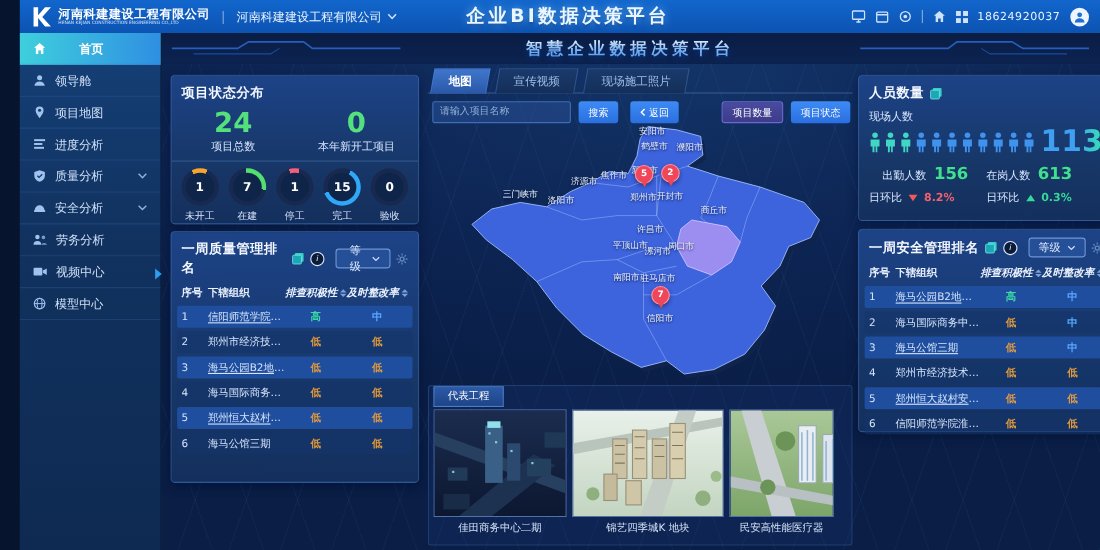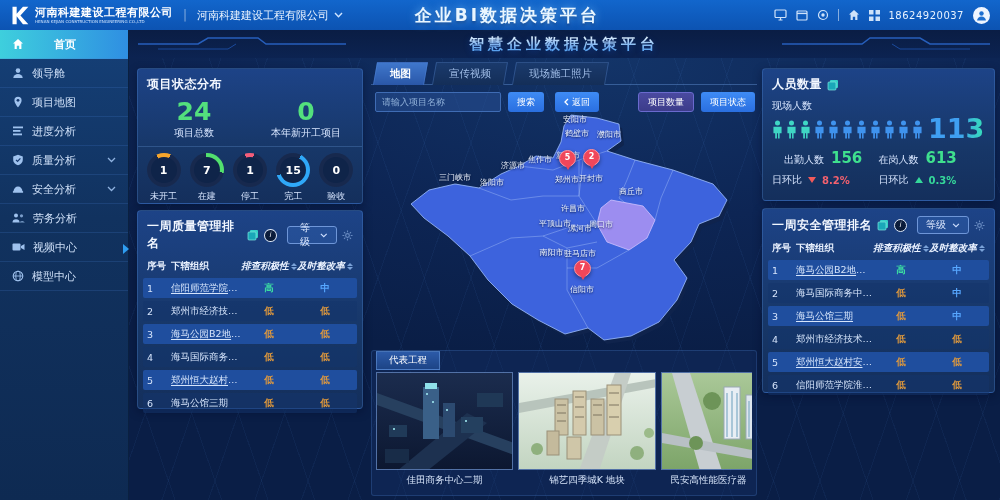--- a/index.html
+++ b/index.html
@@ -1,19 +1,19 @@
 <!DOCTYPE html>
 <html><head>
 <meta charset="utf-8">
 <style>
   html,body{margin:0;padding:0;background:#06142e;}
   body{width:1000px;height:500px;position:relative;overflow:hidden;
        font-family:"DejaVu Sans","Liberation Sans",sans-serif;color:#dce8ff;
        -webkit-font-smoothing:antialiased;}
-  .screen{position:absolute;inset:0;}
+  .screen{position:absolute;inset:0;margin-left:18px;}
 
   
   .topbar{position:absolute;top:0;left:0;right:0;height:30px;z-index:30;
     background:linear-gradient(180deg,#1266cc,#0c53b2);
     display:flex;align-items:center;padding:0 10px;box-sizing:border-box;}
   .logo{display:flex;align-items:center;gap:5px;}
   .logo svg{display:block}
   .logo-text .cn{font-size:11px;font-weight:bold;color:#fff;letter-spacing:.5px;line-height:12px;}
   .logo-text .en{font-size:4.5px;color:#cfe4ff;transform:scale(.9);transform-origin:left;white-space:nowrap;}
   .hsep{color:rgba(255,255,255,.45);margin:0 10px;font-size:12px;}
@@ -76,21 +76,21 @@
   .stat-lab{font-size:10px;color:#d8e6ff;margin-top:1px;}
   .donut-row{display:flex;justify-content:space-around;padding:6px 4px 0;}
   .donut{text-align:center;width:40px;}
   .ring{width:34px;height:34px;border-radius:50%;margin:0 auto;position:relative;}
   .hole{position:absolute;inset:4px;border-radius:50%;background:#0f2449;display:flex;align-items:center;justify-content:center;
     font-size:11px;font-weight:bold;color:#fff;}
   .donut-label{font-size:9px;color:#d8e6ff;margin-top:3px;white-space:nowrap;}
 
   
   .rank-panel{padding-bottom:4px;}
-  #panel-quality{left:9px;top:152px;width:226px;height:199px;}
+  #panel-quality{left:9px;top:152px;width:226px;height:229px;}
   #panel-safety{left:634px;top:150px;width:233px;height:185px;}
   .t-head{display:flex;align-items:center;padding:4px 9px 5px;font-size:9.5px;font-weight:bold;color:#eaf2ff;}
   .c-no{width:24px;}
   .c-org{flex:1;}
   .c-a,.c-b{width:56px;text-align:center;display:flex;align-items:center;justify-content:center;gap:2px;}
   .sort{display:inline-flex;flex-direction:column;gap:1px;}
   .sort b{width:0;height:0;border-left:3px solid transparent;border-right:3px solid transparent;display:block;}
   .sort .up{border-bottom:3px solid #7aa2d8;}
   .sort .dn{border-top:3px solid #7aa2d8;}
   .t-body{padding:0 5px;}
@@ -522,21 +522,21 @@
           <div class="pin" style="left: 220px; top: 54px;">2</div>
           <div class="pin" style="left: 211px; top: 165px;">7</div>
         </div>
     </div>
 
     <section id="rep-section">
       <div class="rep-tab">
           <span>代表工程</span>
         </div>
       <div class="rep-cards">
-        <div class="rep-card" style="width:137px">
+        <div class="rep-card" style="width:121px">
           <div class="rep-img">
             <svg width="137" height="98" viewBox="0 0 137 98" preserveAspectRatio="none">
               <defs>
                   <linearGradient id="g1" x1="0" y1="0" x2="0" y2="1">
                     <stop offset="0" stop-color="#1b2c4e"></stop>
                     <stop offset="1" stop-color="#0c1730"></stop>
                   </linearGradient>
                 </defs>
               <rect width="137" height="98" fill="url(#g1)"></rect>
               <polygon points="0,20 137,70 137,82 0,32" fill="#27405f"></polygon>

